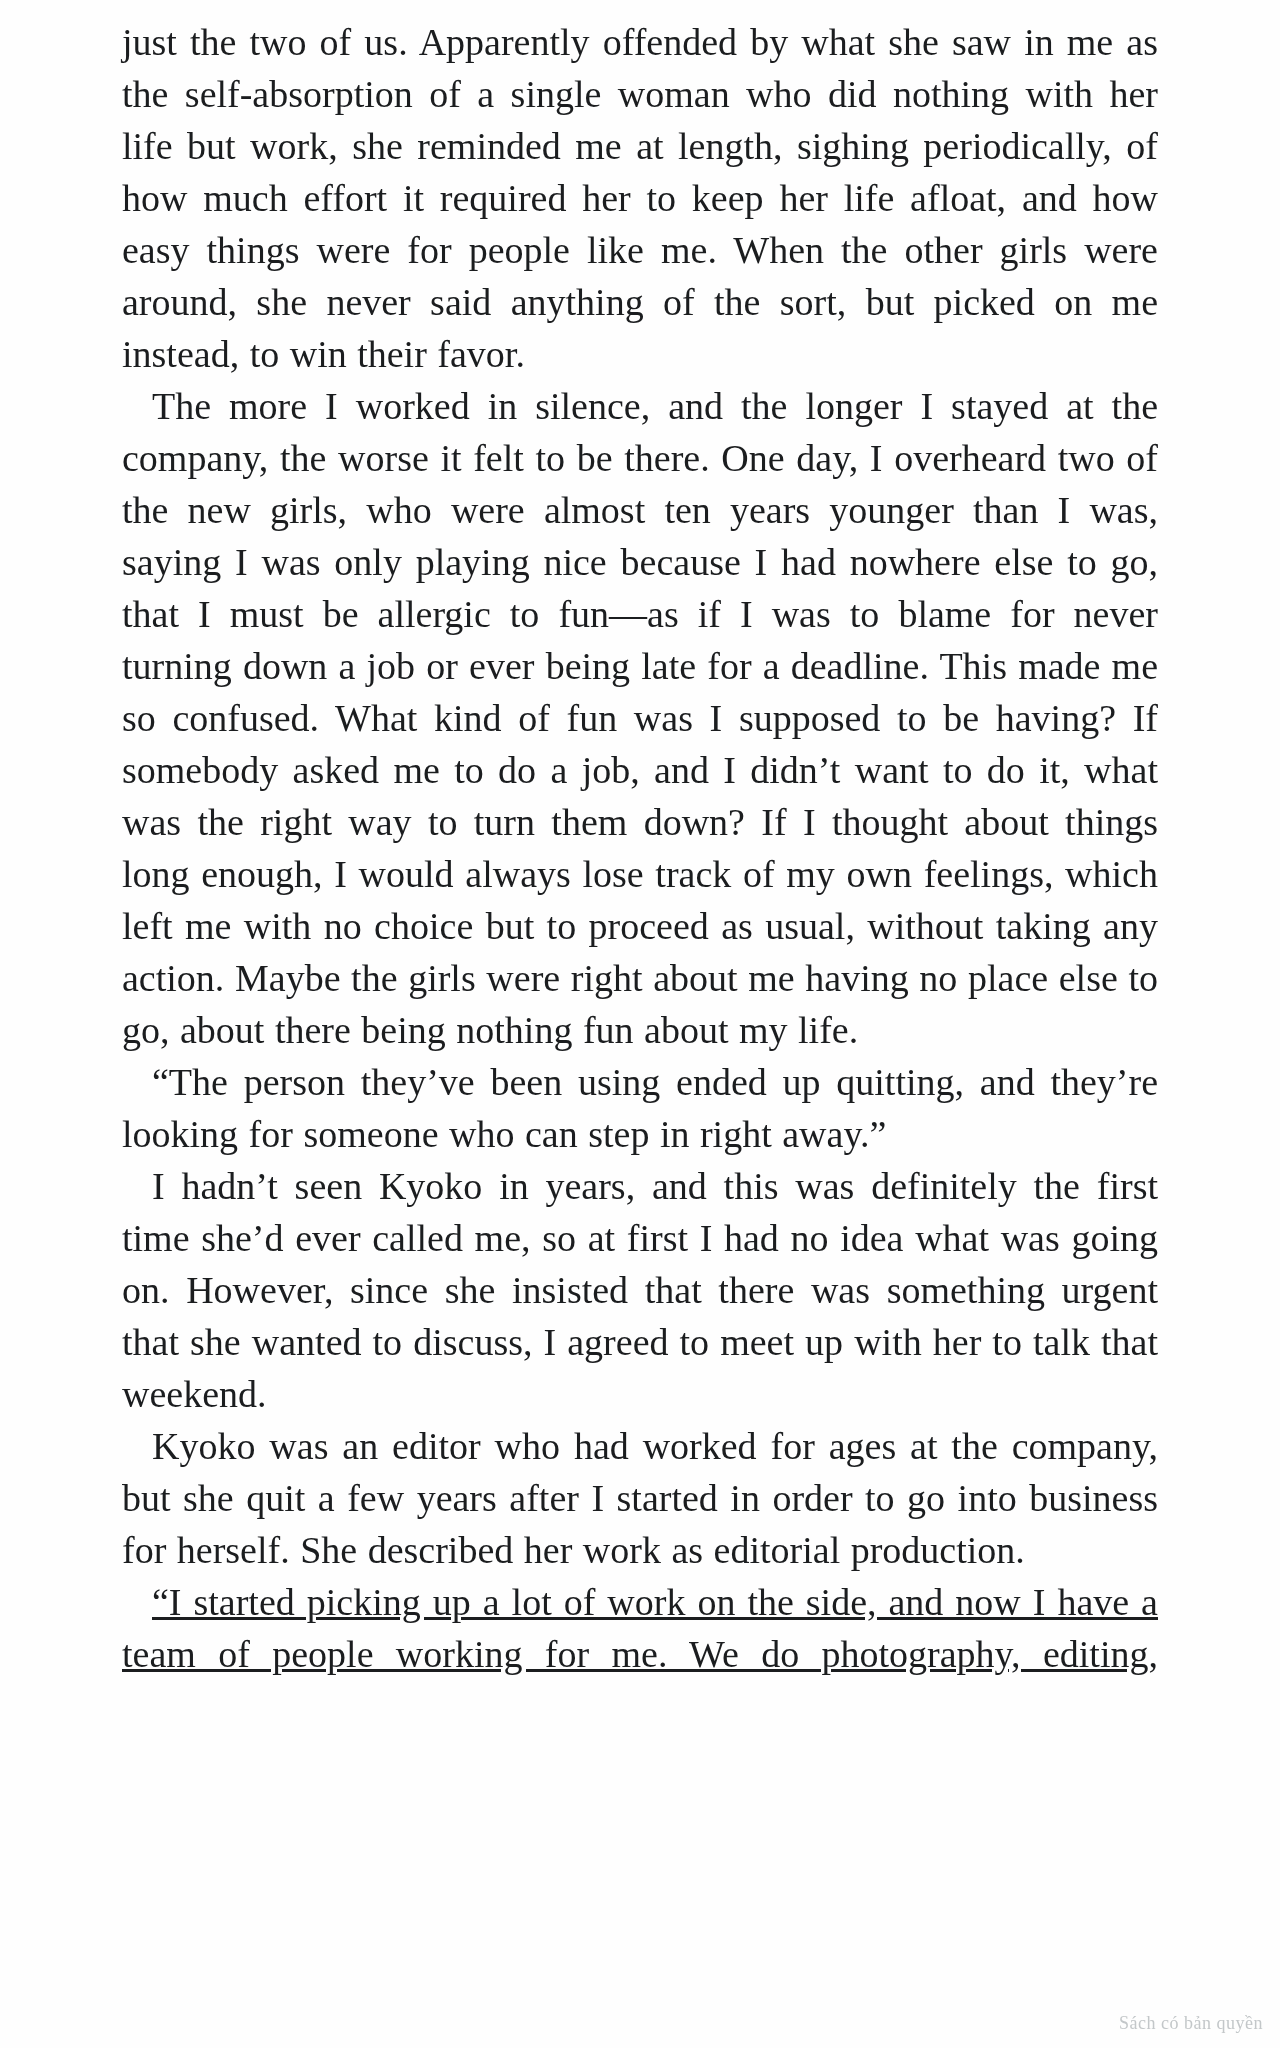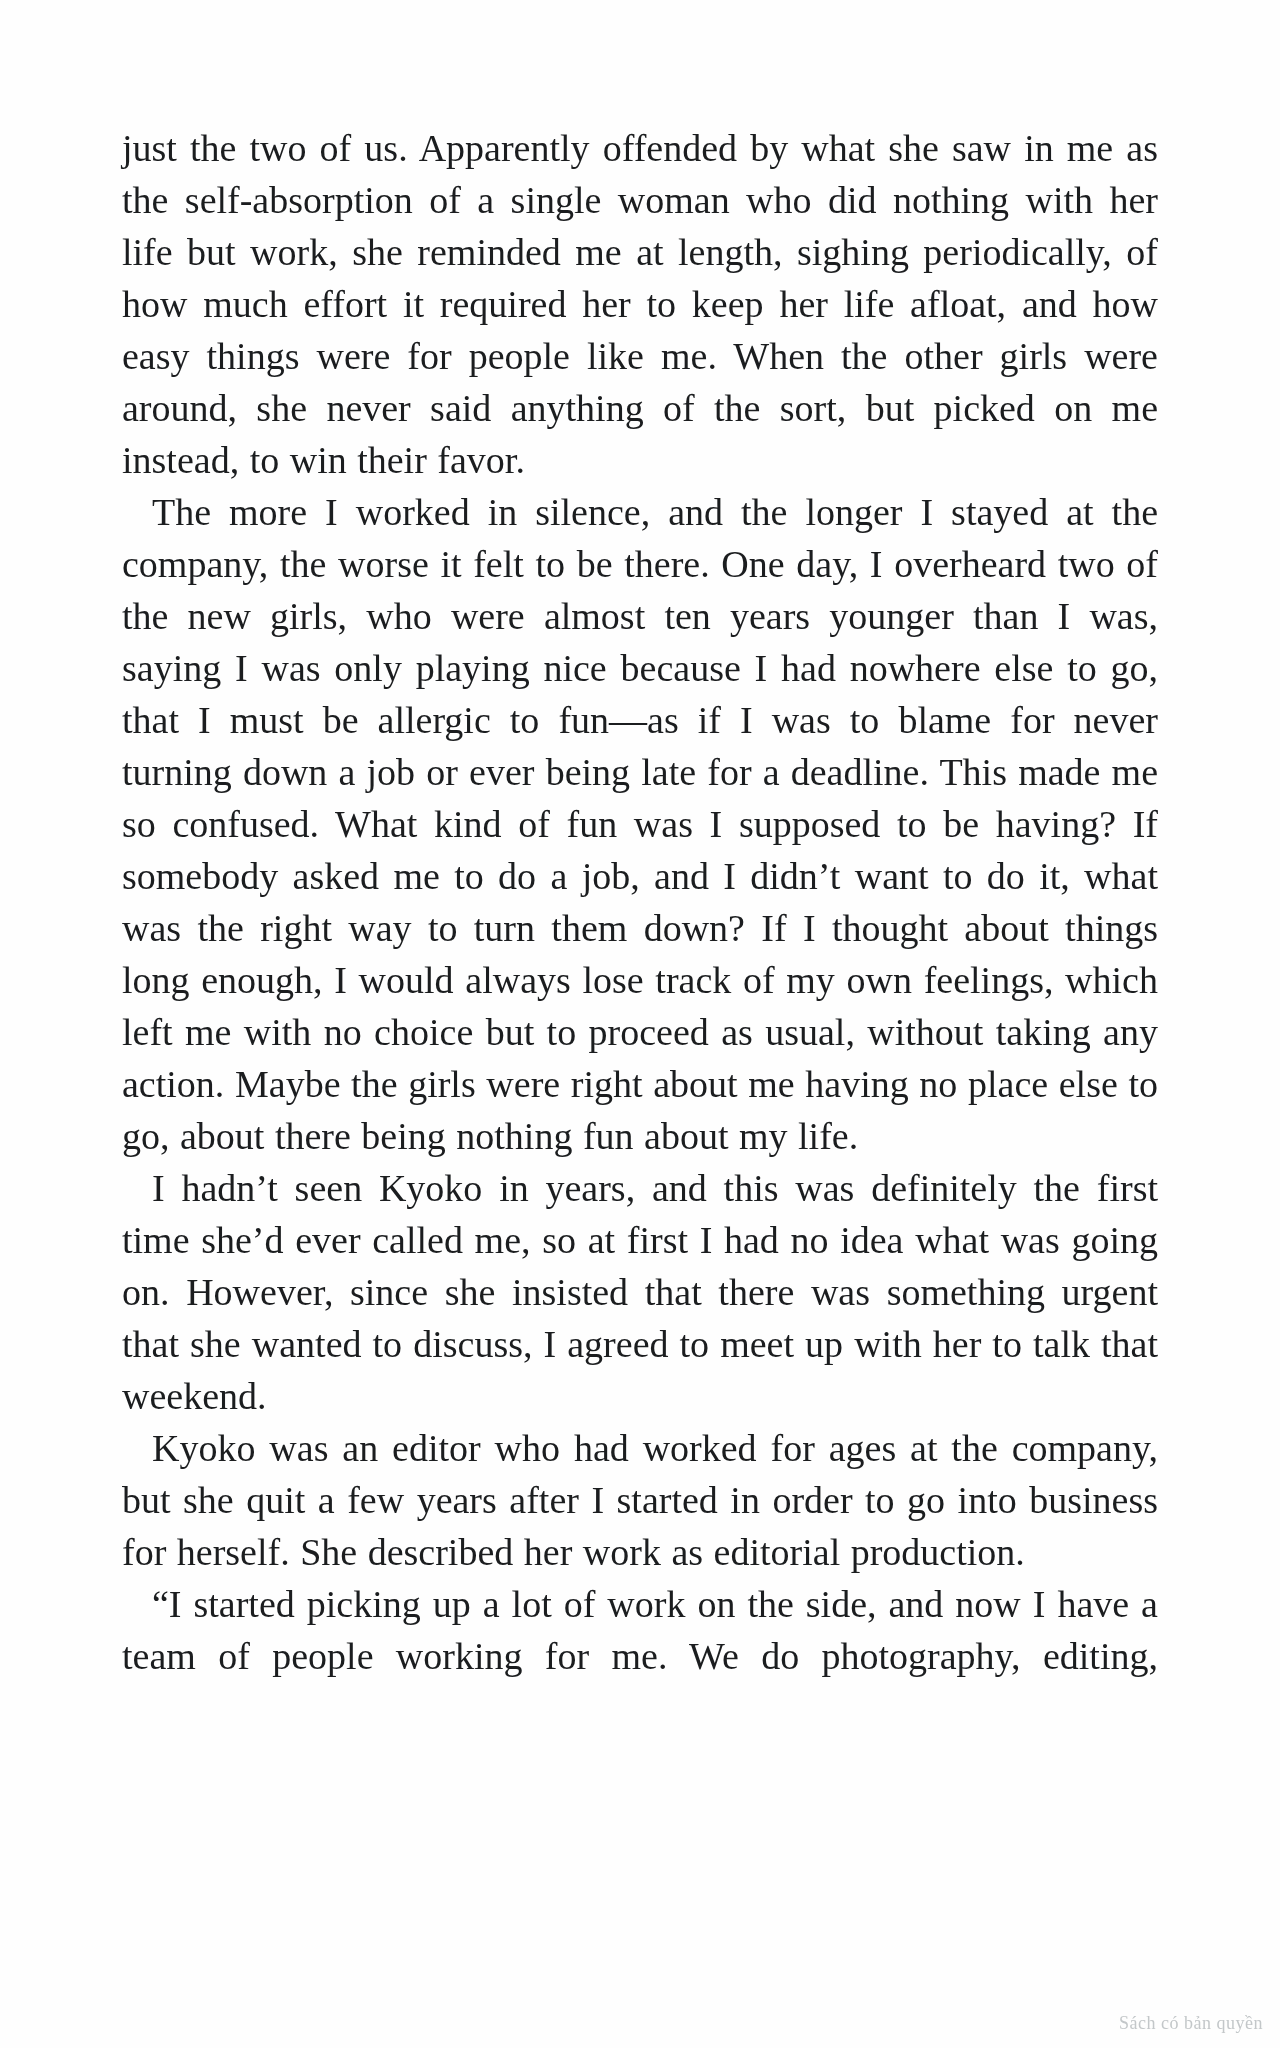--- a/index.html
+++ b/index.html
@@ -12,53 +12,54 @@
     overflow: hidden;
     position: relative;
     font-family: "Liberation Serif", "DejaVu Serif", serif;
   }
   .book-page {
     position: absolute;
     inset: 0;
     overflow: hidden;
   }
   .text-column {
-    margin: 0 122px;
-    padding-top: 122px;
+    margin: 16px 122px;
   }
   .text-column p {
     margin: 0;
     font-size: 38px;
     line-height: 52px;
     text-align: justify;
     text-indent: 30px;
     word-spacing: 1px;
   }
   .text-column p.no-indent {
     text-indent: 0;
   }
   .text-column p.scene-break {
     margin-top: 36px;
   }
   .text-column p.justify-last {
     text-align-last: justify;
+    text-decoration: underline;
   }
   .watermark {
     position: absolute;
     right: 17px;
     bottom: 14px;
     font-size: 18px;
     letter-spacing: 0.5px;
   }
 </style>
 </head>
 <body style="background: rgb(254, 254, 254);">
 
 <main class="book-page">
   <div class="text-column" style="color: rgb(27, 29, 31);">
       <p class="no-indent">just the two of us. Apparently offended by what she saw in me as the self-absorption of a single woman who did nothing with her life but work, she reminded me at length, sighing periodically, of how much effort it required her to keep her life afloat, and how easy things were for people like me. When the other girls were around, she never said anything of the sort, but picked on me instead, to win their favor.</p>
       <p>The more I worked in silence, and the longer I stayed at the company, the worse it felt to be there. One day, I overheard two of the new girls, who were almost ten years younger than I was, saying I was only playing nice because I had nowhere else to go, that I must be allergic to fun—as if I was to blame for never turning down a job or ever being late for a deadline. This made me so confused. What kind of fun was I supposed to be having? If somebody asked me to do a job, and I didn’t want to do it, what was the right way to turn them down? If I thought about things long enough, I would always lose track of my own feelings, which left me with no choice but to proceed as usual, without taking any action. Maybe the girls were right about me having no place else to go, about there being nothing fun about my life.</p>
+      <p>“The person they’ve been using ended up quitting, and they’re looking for someone who can step in right away.”</p>
       <p>I hadn’t seen Kyoko in years, and this was definitely the first time she’d ever called me, so at first I had no idea what was going on. However, since she insisted that there was something urgent that she wanted to discuss, I agreed to meet up with her to talk that weekend.</p>
       <p>Kyoko was an editor who had worked for ages at the company, but she quit a few years after I started in order to go into business for herself. She described her work as editorial production.</p>
       <p class="justify-last">“I started picking up a lot of work on the side, and now I have a team of people working for me. We do photography, editing,</p>
     </div>
   <div class="watermark" style="color: rgb(195, 199, 201); margin-left: 12px;">Sách có bản quyền</div>
 </main>
 
 </body></html>

